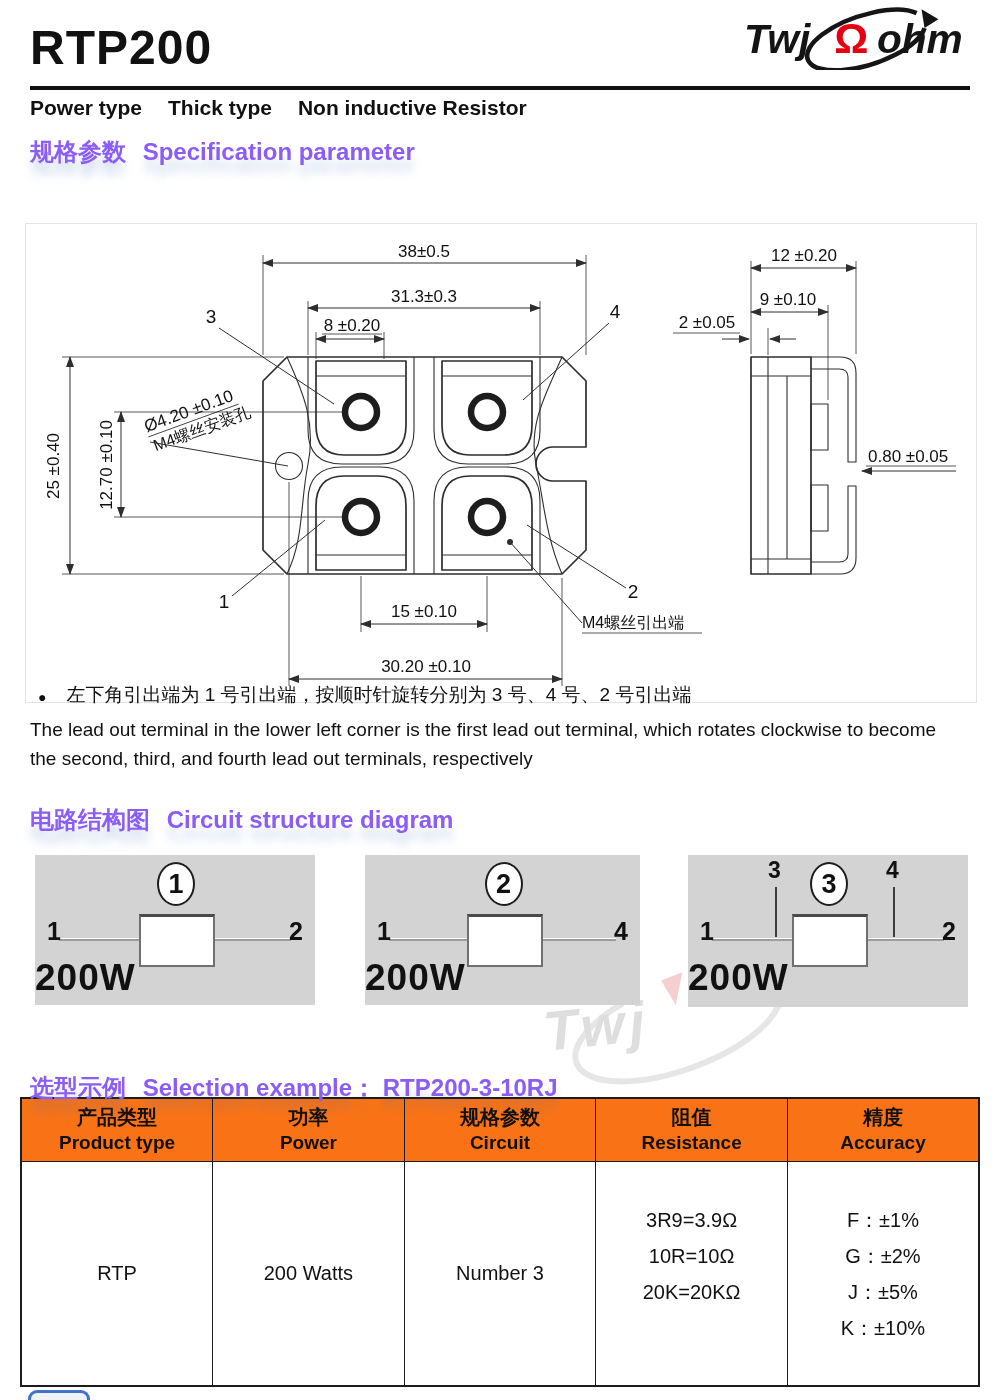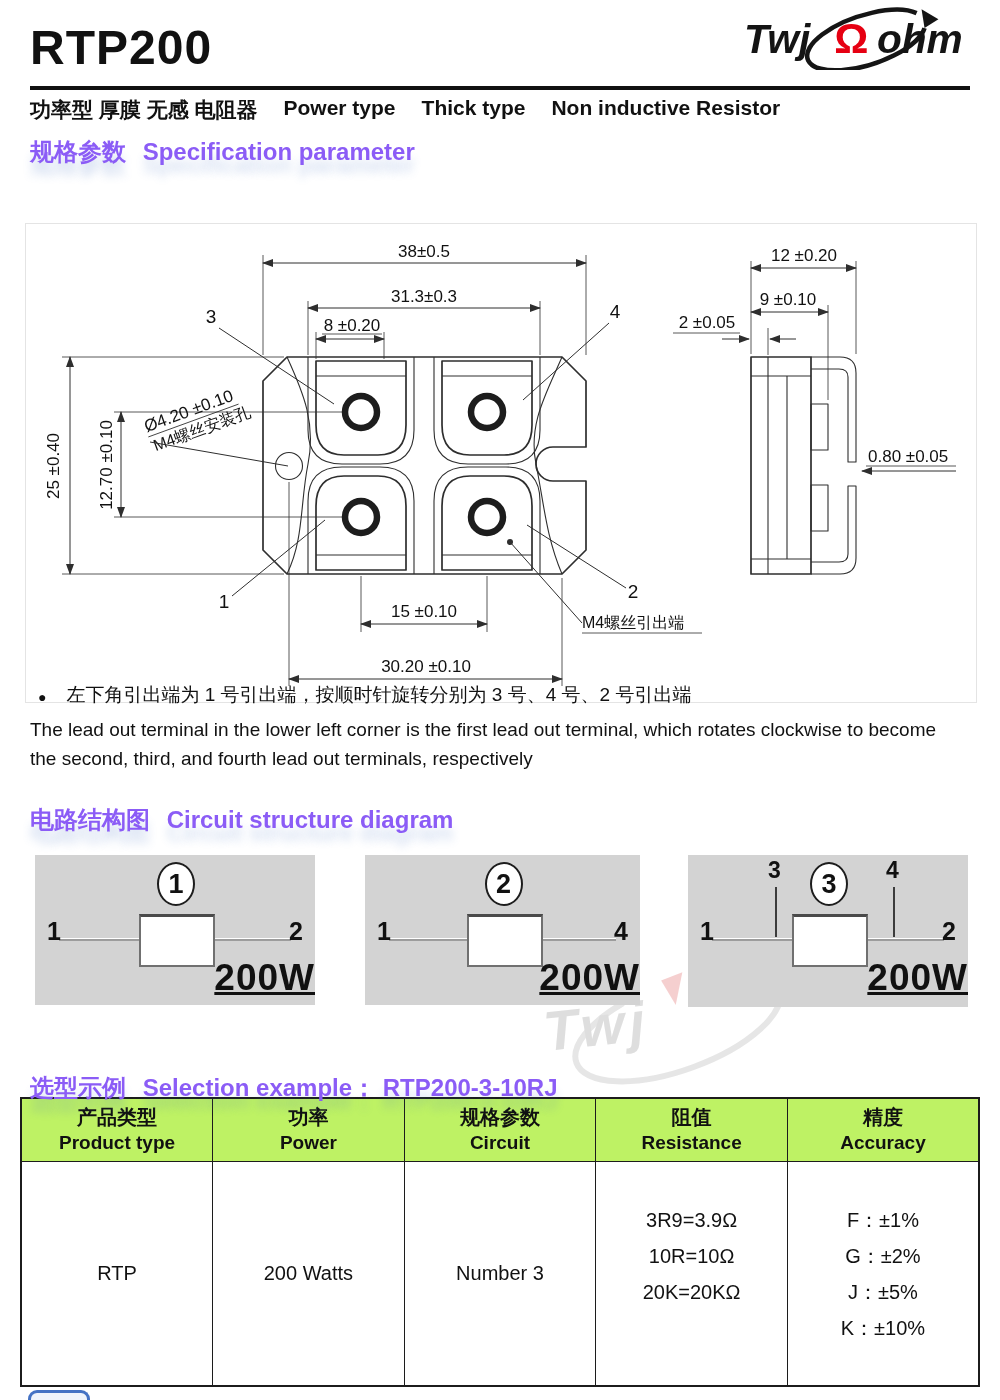--- a/index.html
+++ b/index.html
@@ -37,30 +37,30 @@
   .cbox2{left:365px;top:855px;width:275px;height:150px;}
   .cbox3{left:688px;top:855px;width:280px;height:152px;}
   .cnum{left:calc(50% - 18px);top:7px;width:34px;height:40px;background:#fff;border:2.5px solid #1d1d1d;
         border-radius:50%;display:flex;align-items:center;justify-content:center;
         font-size:27px;font-weight:700;}
   .wire{left:24px;right:24px;top:83px;height:3px;background:#9c9c9c;box-shadow:0 1px 0 #fff inset;}
   .res{left:calc(50% - 36px);top:59px;width:72px;height:48px;background:#fff;
        border:2px solid #707070;border-top:3.5px solid #4a4a4a;}
   .term{top:62px;font-size:25px;font-weight:700;}
   .term.l{left:12px;} .term.r{right:12px;}
-  .pw{left:0;right:0;top:102px;text-align:right;font-size:37px;font-weight:700;letter-spacing:1px;text-decoration:underline;}
+  .pw{left:0;right:0;top:102px;text-align:left;font-size:37px;font-weight:700;letter-spacing:1px;}
   .minilbl{top:2px;font-size:23px;font-weight:700;}
   .tick{width:2px;background:#3c3c3c;top:32px;height:50px;}
   
   .wm{left:538px;top:972px;width:260px;height:110px;opacity:.6;z-index:0;transform:rotate(-6deg);}
   
   .seltable{left:20px;top:1097px;width:960px;border:2.5px solid #1c1c1c;border-collapse:collapse;table-layout:fixed;}
   .seltable td,.seltable th{border-left:1.5px solid #1c1c1c;}
   .seltable th:first-child,.seltable td:first-child{border-left:none;}
-  .seltable thead th{background:#bef264;height:62px;border-bottom:1.5px solid #1c1c1c;
+  .seltable thead th{background:#f97316;height:62px;border-bottom:1.5px solid #1c1c1c;
         font-weight:700;padding:0;vertical-align:middle;}
   .seltable .hcn{font-size:20px;line-height:26px;}
   .seltable .hen{font-size:19px;line-height:26px;}
   .seltable tbody td{height:182px;text-align:center;font-size:20px;vertical-align:middle;}
   .seltable td.topal{vertical-align:top;padding-top:40px;line-height:36px;}
   
   .btab{left:28px;top:1390px;width:56px;height:12px;border:3px solid #4472c4;border-bottom:none;
         border-radius:9px 9px 0 0;background:#eef3fb;}
 </style>
 </head>
@@ -76,21 +76,20 @@
     </g>
     <text x="2" y="49" font-size="41" font-weight="800" font-style="italic" fill="#141414">Twj</text>
     <text x="93" y="49" font-size="43" font-weight="700" fill="#e60012">Ω</text>
     <text x="136" y="49" font-size="41" font-weight="800" font-style="italic" fill="#141414">ohm</text>
   </svg>
 </div>
 
 <div class="abs rule"></div>
 
 <div class="abs subtitle">
-  <span>功率型 厚膜 无感 电阻器</span>
   <span>Power type</span>
   <span>Thick type</span>
   <span>Non inductive Resistor</span>
 </div>
 
 <div class="abs h-blue h-spec">
   <span>规格参数</span><span class="gap"></span>
   <span>Specification parameter</span>
 </div>
 

